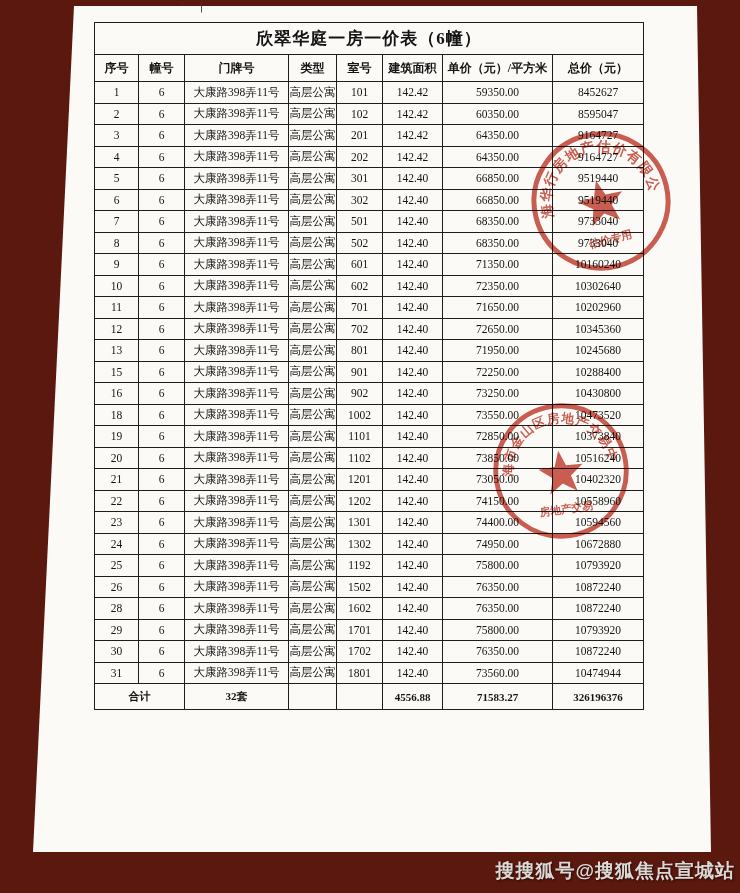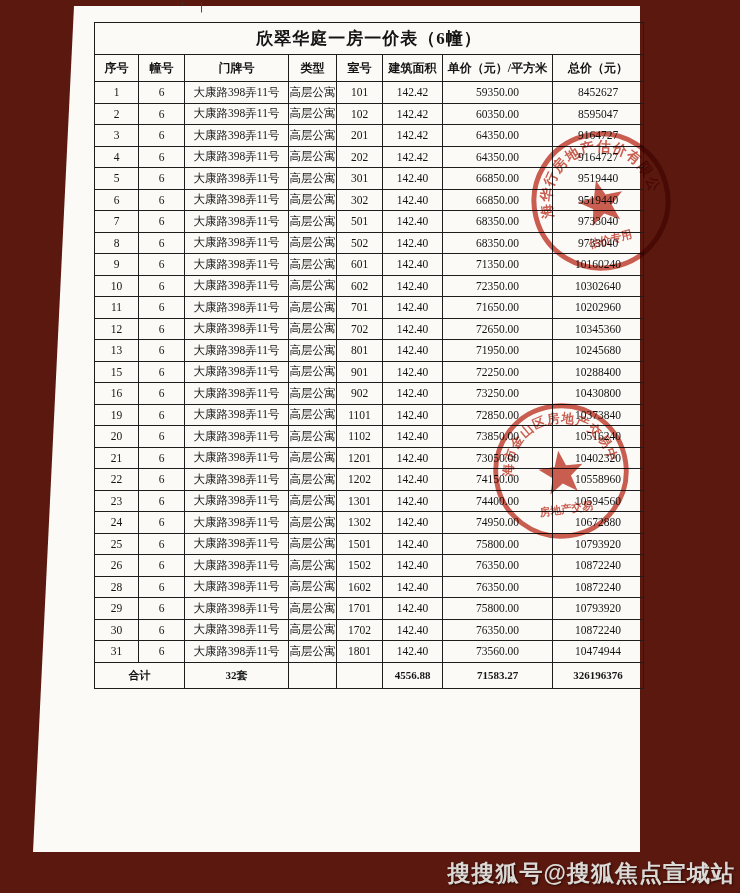--- a/index.html
+++ b/index.html
@@ -2,21 +2,21 @@
 <html><head>
 <meta charset="utf-8">
 <style>
   html,body{margin:0;padding:0;}
   body{
     position:relative;width:740px;height:893px;overflow:hidden;
     background:#5a180e;
     font-family:"Liberation Serif","DejaVu Serif",serif;
   }
   .page{
-    position:absolute;left:0;top:6px;width:640px;height:846px;
+    position:absolute;left:0;top:6px;width:740px;height:846px;
     background:#fbfaf7;
     clip-path:polygon(74px 0,697px 0,711px 100%,33px 100%);
   }
   .artifact{
     position:absolute;left:179px;top:0;
     font:11px "DejaVu Sans Mono",monospace;color:#3a3a3a;letter-spacing:3px;
   }
   table.price-table{
     position:absolute;left:94px;top:16px;width:549px;
     border-collapse:collapse;table-layout:fixed;
@@ -28,21 +28,21 @@
   .title-cell{height:31px;font-size:17px;font-weight:bold;letter-spacing:1px;}
   .head-cell{height:26px;font-size:12px;font-weight:bold;}
   .data-cell{height:20.5px;font-size:11.5px;}
   .sum-cell{height:25px;font-size:11px;font-weight:bold;}
   .stamp{position:absolute;mix-blend-mode:multiply;opacity:.82;}
   #stamp1{left:526px;top:126px;transform:rotate(-14deg);}
   #stamp2{left:488px;top:398px;transform:rotate(-8deg);}
   .watermark{
     position:absolute;top:858px;right:5px;
     font-family:"Liberation Sans","DejaVu Sans",sans-serif;
-    font-weight:bold;font-size:23px;color:#dbd9d6;
+    font-weight:bold;font-size:19px;color:#dbd9d6;
     text-shadow:1px 1px 2px #2a0a05;letter-spacing:1px;
   }
 </style>
 </head>
 <body>
 
 <div class="page">
   <table class="price-table">
     <colgroup>
       <col style="width:44px">
@@ -214,20 +214,30 @@
           <td class="data-cell">16</td>
           <td class="data-cell">6</td>
           <td class="data-cell">大康路398弄11号</td>
           <td class="data-cell">高层公寓</td>
           <td class="data-cell">902</td>
           <td class="data-cell">142.40</td>
           <td class="data-cell">73250.00</td>
           <td class="data-cell">10430800</td>
         </tr>
         <tr>
+          <td class="data-cell">18</td>
+          <td class="data-cell">6</td>
+          <td class="data-cell">大康路398弄11号</td>
+          <td class="data-cell">高层公寓</td>
+          <td class="data-cell">1002</td>
+          <td class="data-cell">142.40</td>
+          <td class="data-cell">73550.00</td>
+          <td class="data-cell">10473520</td>
+        </tr>
+        <tr>
           <td class="data-cell">19</td>
           <td class="data-cell">6</td>
           <td class="data-cell">大康路398弄11号</td>
           <td class="data-cell">高层公寓</td>
           <td class="data-cell">1101</td>
           <td class="data-cell">142.40</td>
           <td class="data-cell">72850.00</td>
           <td class="data-cell">10373840</td>
         </tr>
         <tr>
@@ -278,21 +288,21 @@
           <td class="data-cell">1302</td>
           <td class="data-cell">142.40</td>
           <td class="data-cell">74950.00</td>
           <td class="data-cell">10672880</td>
         </tr>
         <tr>
           <td class="data-cell">25</td>
           <td class="data-cell">6</td>
           <td class="data-cell">大康路398弄11号</td>
           <td class="data-cell">高层公寓</td>
-          <td class="data-cell">1501</td>
+          <td class="data-cell">1192</td>
           <td class="data-cell">142.40</td>
           <td class="data-cell">75800.00</td>
           <td class="data-cell">10793920</td>
         </tr>
         <tr>
           <td class="data-cell">26</td>
           <td class="data-cell">6</td>
           <td class="data-cell">大康路398弄11号</td>
           <td class="data-cell">高层公寓</td>
           <td class="data-cell">1502</td>

